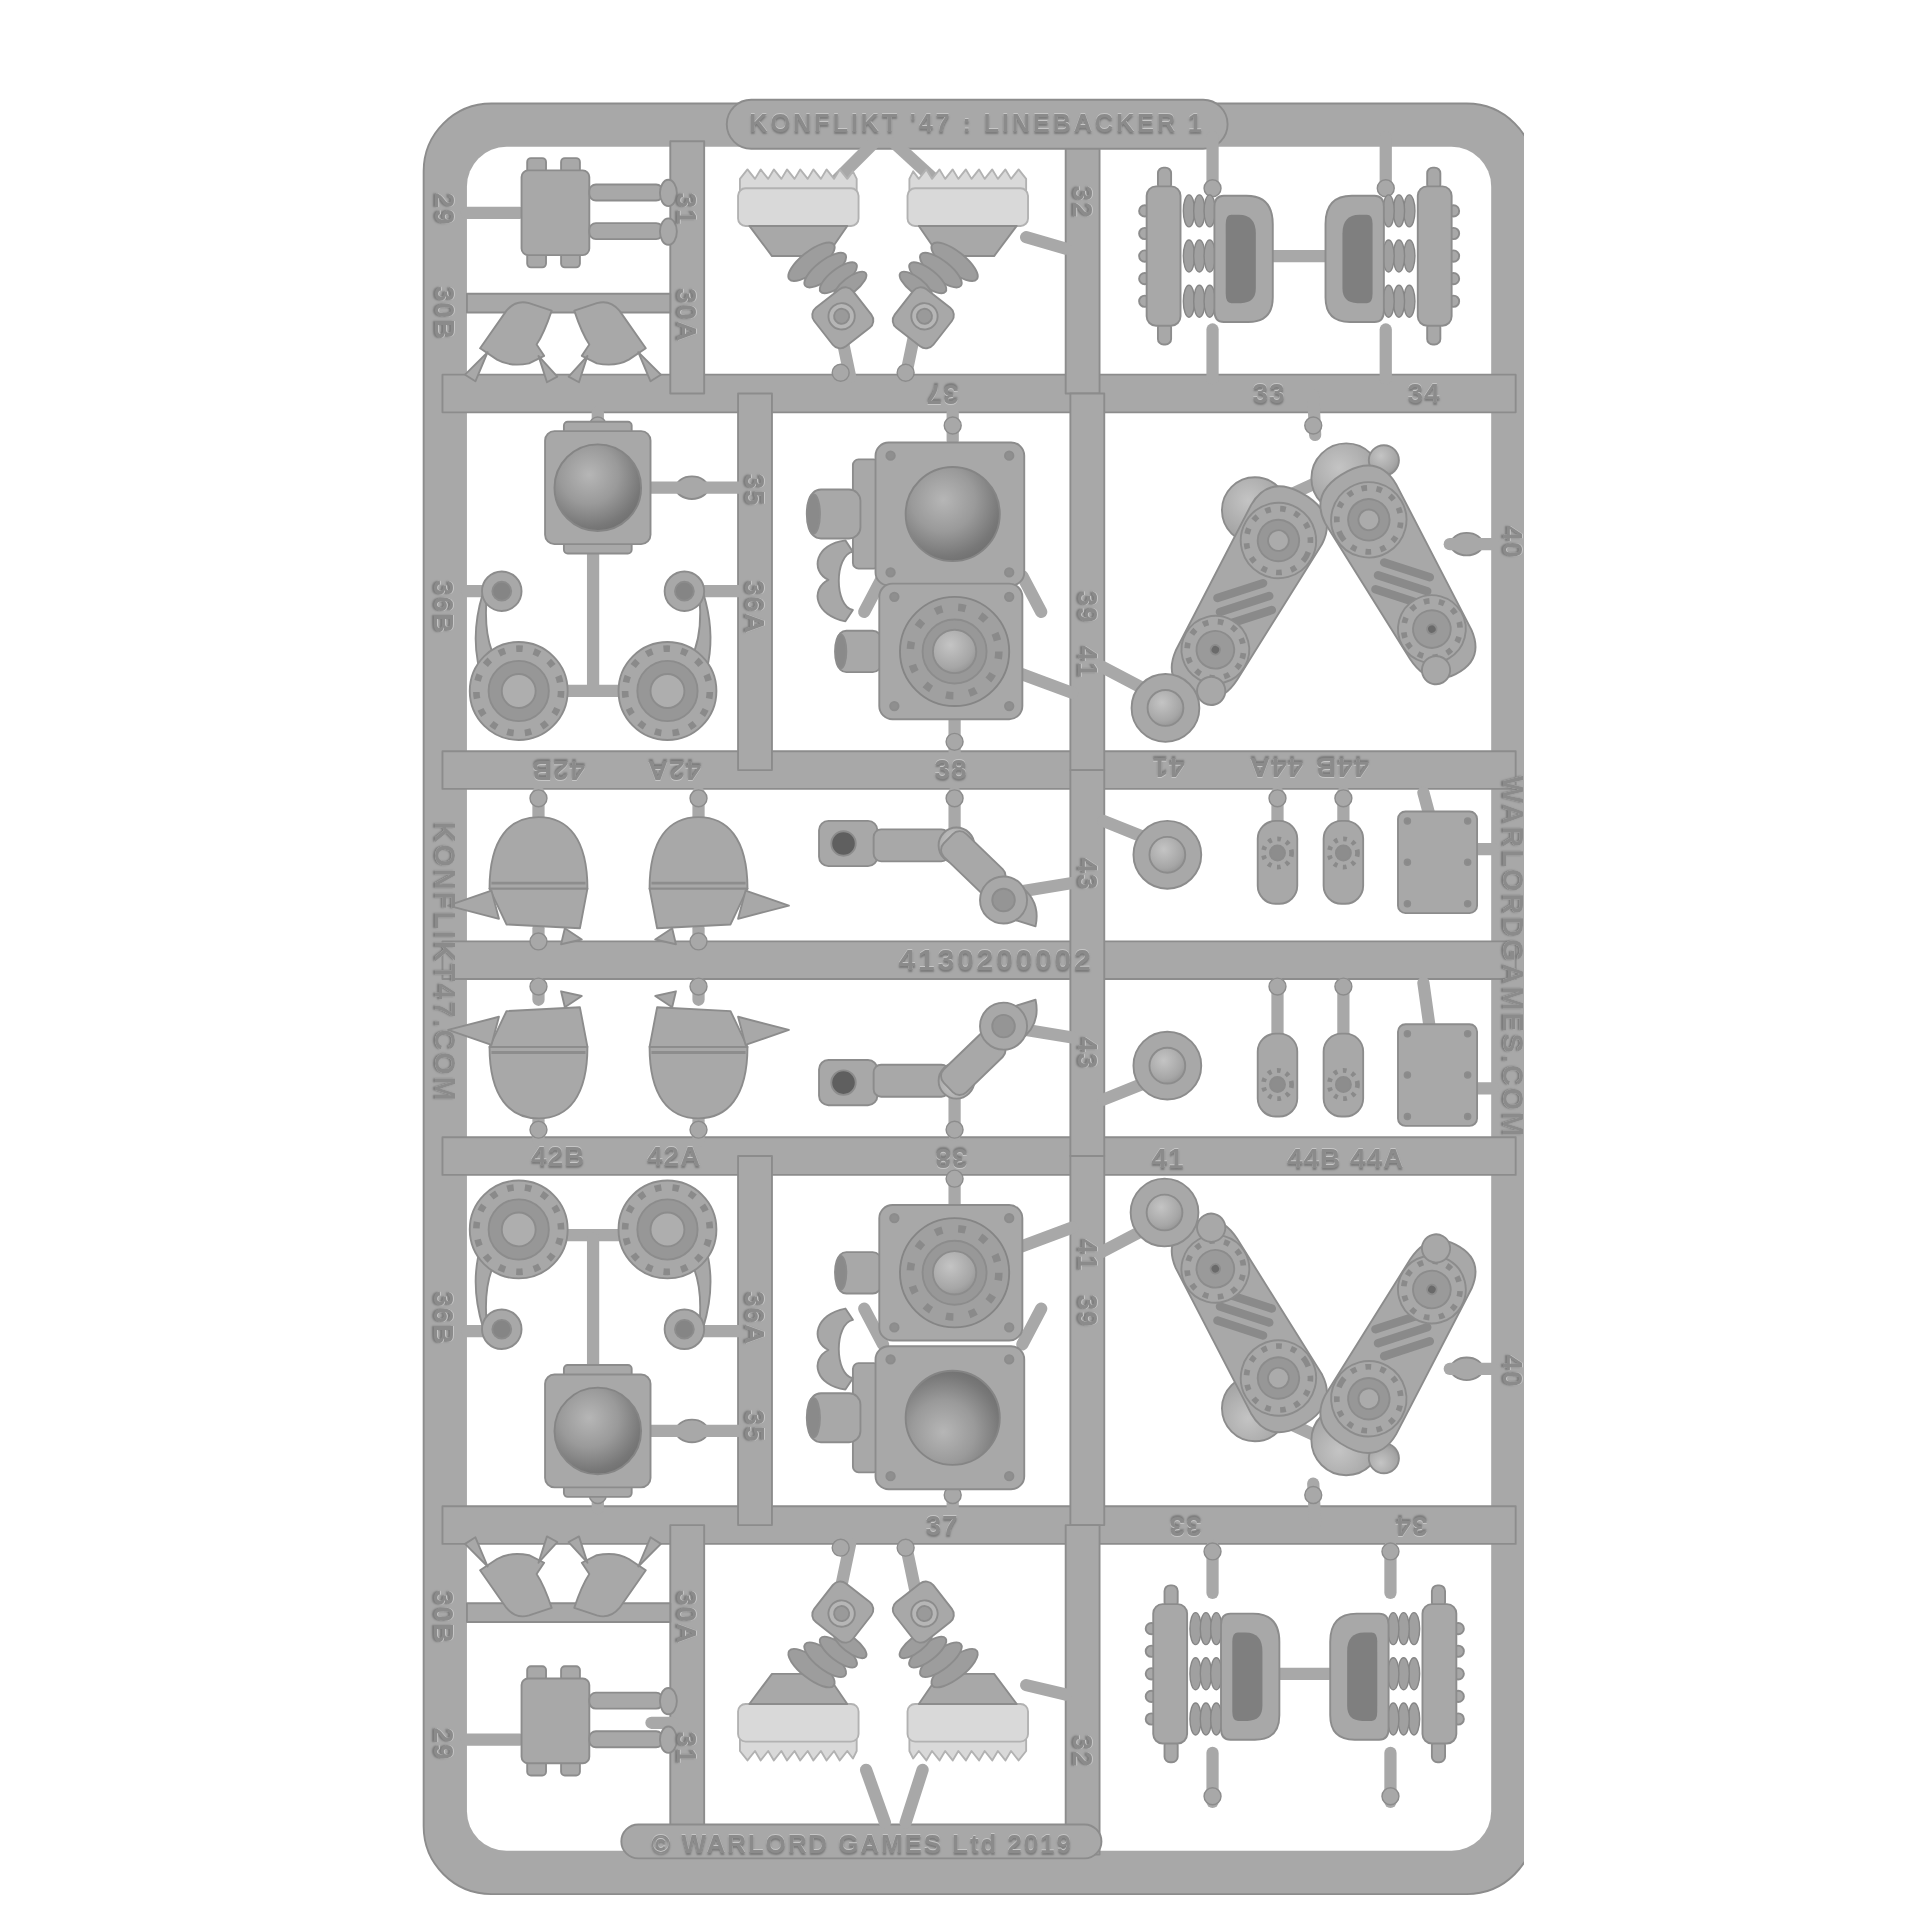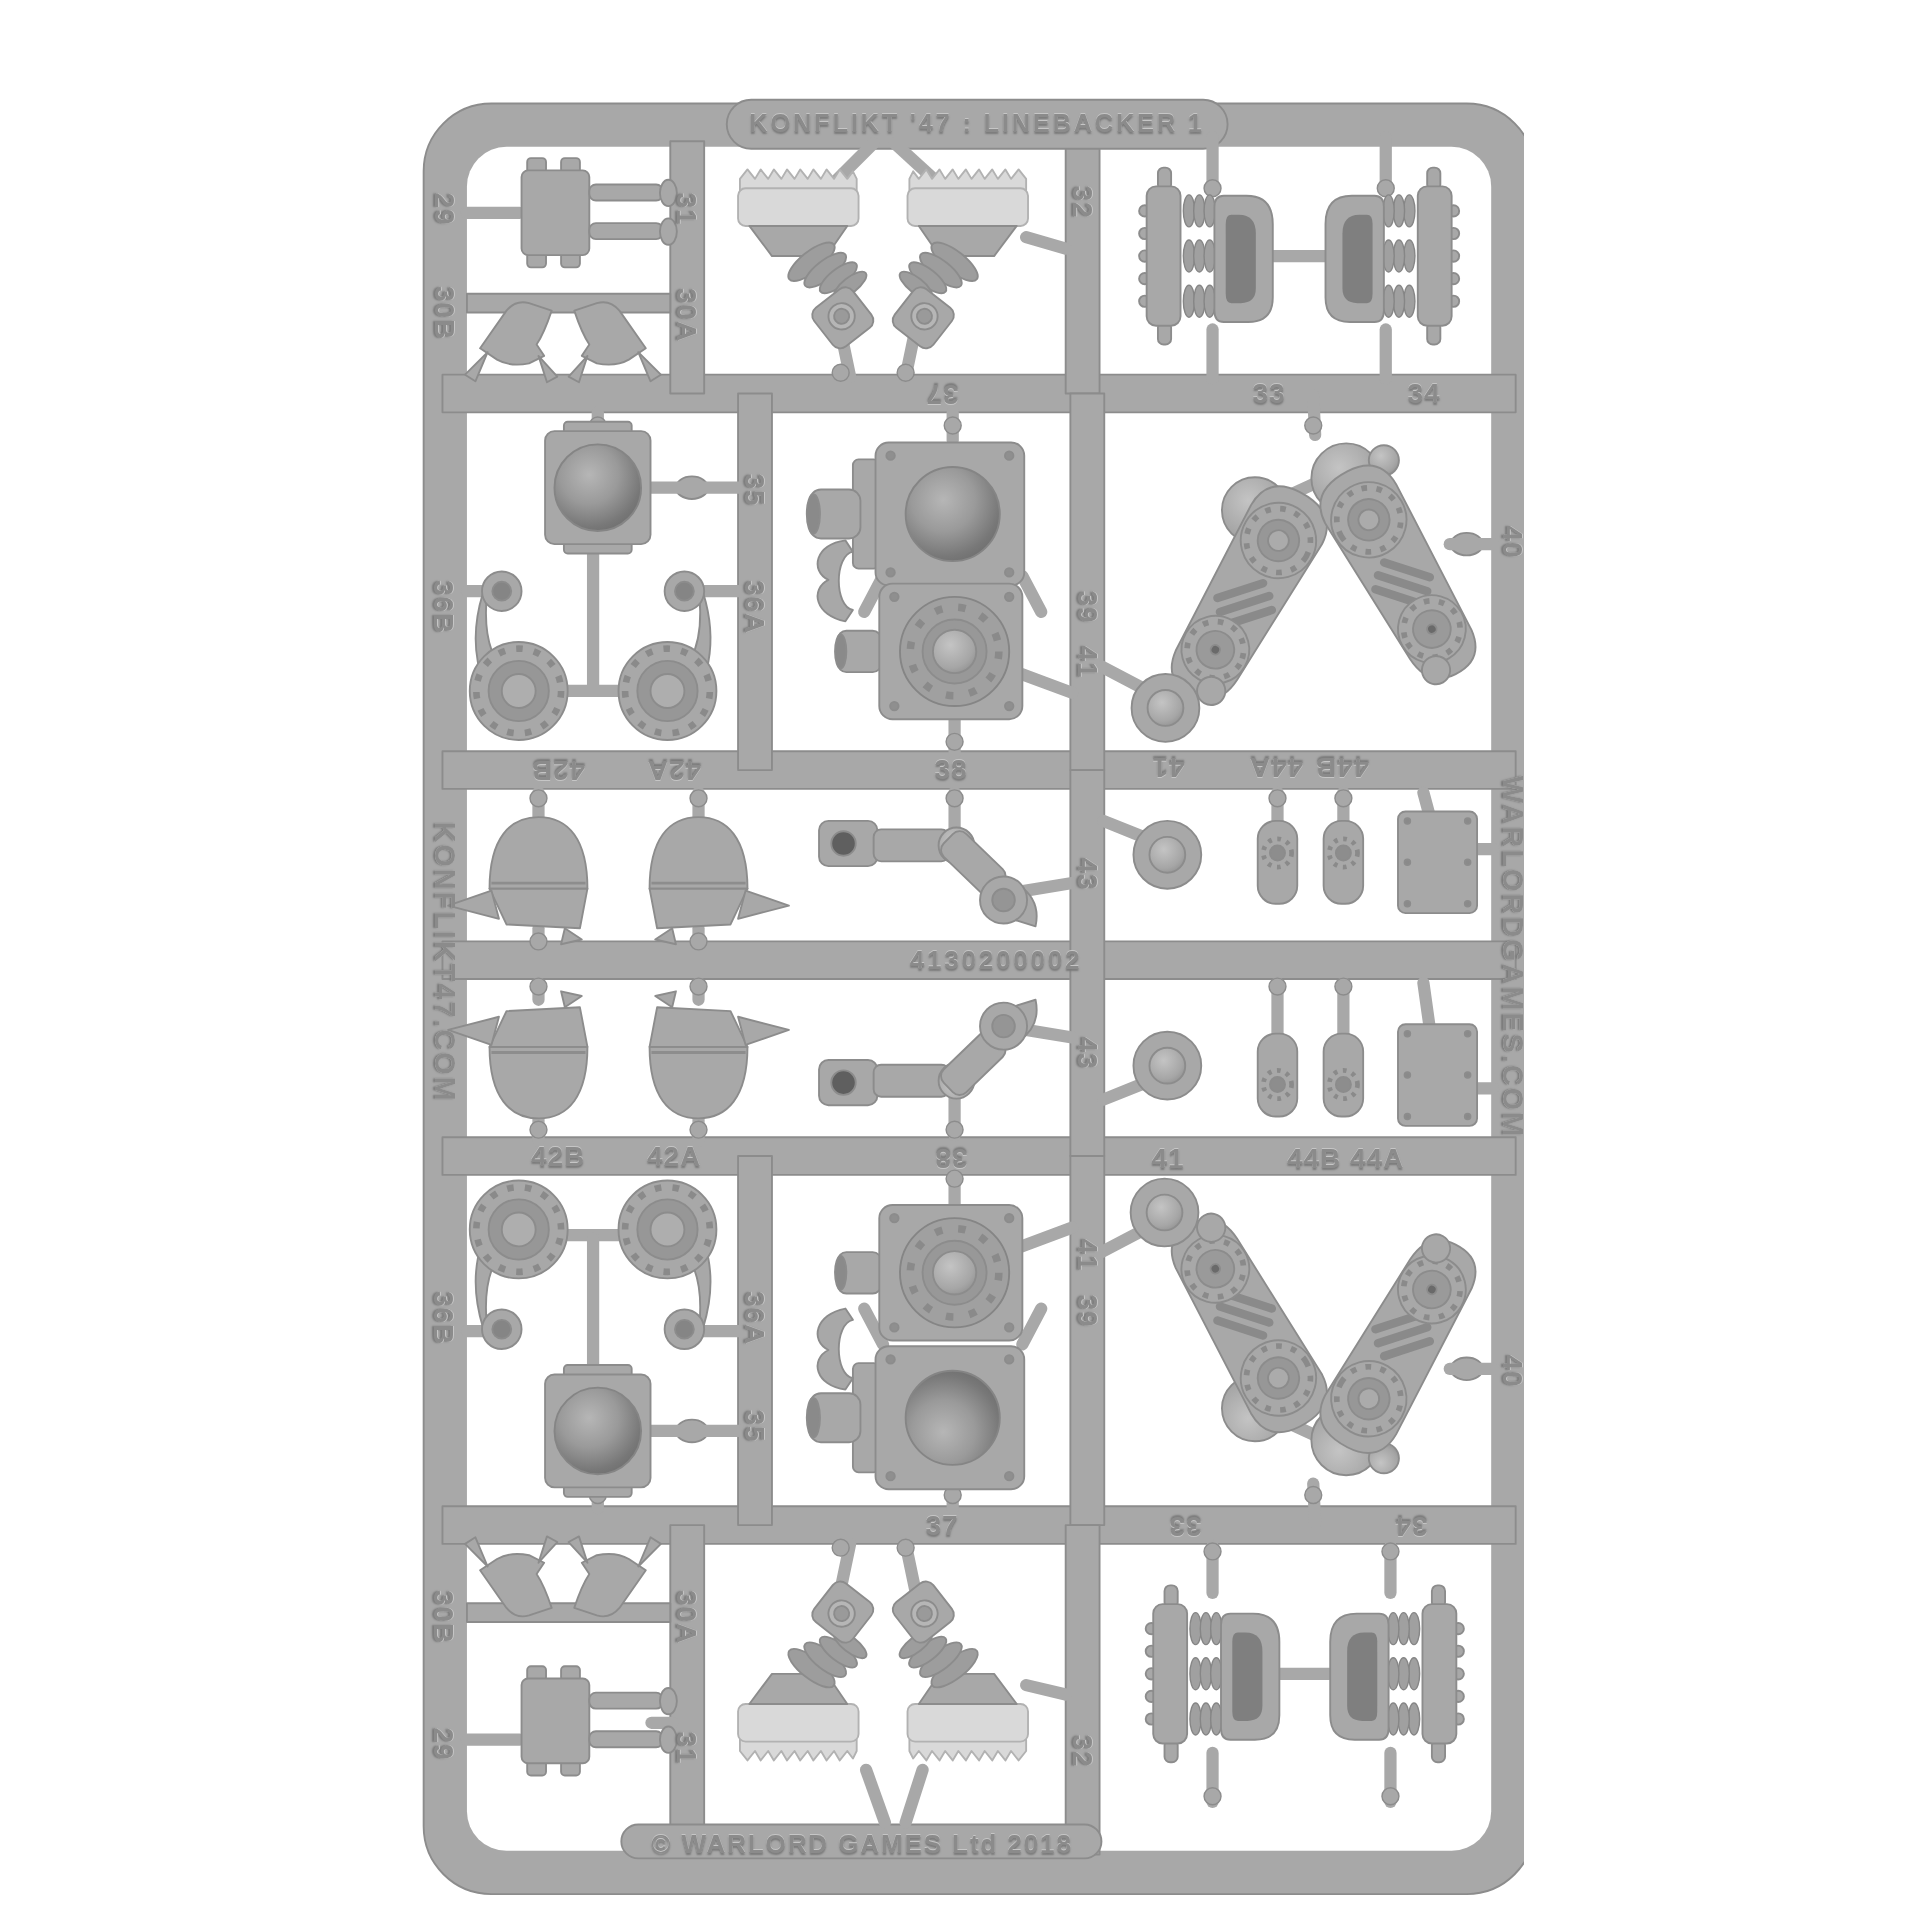--- a/index.html
+++ b/index.html
@@ -11,21 +11,21 @@
   svg .gate{fill:#a8a8a8;stroke:#8c8c8c;stroke-width:1.5;}
   svg .recess{fill:#7f7f7f;stroke:none;}
   svg .tread{fill:#d9d9d9;stroke:#b2b2b2;stroke-width:2;}
   .lbl{position:absolute;font-weight:bold;font-size:28px;color:#8b8b8b;letter-spacing:0.9px;
        white-space:nowrap;transform:translate(-50%,-50%);line-height:1;
        text-shadow:0 -0.9px 0 #c6c6c6, 0 1.9px 1.9px #7a7a7a;}
   .r90{transform:translate(-50%,-50%) rotate(90deg);}
   .r180{transform:translate(-50%,-50%) rotate(180deg);}
   .rail{font-size:29px;letter-spacing:1.9px;}
   .title-lbl{font-size:25.4px;letter-spacing:2.8px;}
-  .sku-lbl{font-size:26px;letter-spacing:2.8px;}
+  .sku-lbl{font-size:30px;letter-spacing:2.8px;}
   .copy-lbl{font-size:26px;letter-spacing:1.9px;}
 </style>
 </head>
 <body>
 
 <div id="canvas">
 
 <svg id="sprue-svg" width="1928" height="1928" viewBox="0 0 2048 2048">
   <defs>
     <radialGradient id="dish" cx="40%" cy="35%" r="75%">
@@ -421,21 +421,21 @@
     <use href="#g-pad" transform="translate(1357,916)"></use>
     <use href="#g-pad" transform="translate(1427,916)"></use>
     <use href="#g-pad" transform="translate(1357,1142) scale(1,-1)"></use>
     <use href="#g-pad" transform="translate(1427,1142) scale(1,-1)"></use>
     <use href="#g-plate" transform="translate(1527,916)"></use>
     <use href="#g-plate" transform="translate(1527,1142)"></use>
   </g>
 </svg>
 
 <div class="lbl title-lbl" style="left:977px;top:124px;">KONFLIKT '47 : LINEBACKER 1</div>
-<div class="lbl copy-lbl" style="left:862px;top:1844px;">© WARLORD GAMES Ltd 2018</div>
+<div class="lbl copy-lbl" style="left:862px;top:1844px;">© WARLORD GAMES Ltd 2019</div>
 <div class="lbl sku-lbl" style="left:996px;top:960px;">4130200002</div>
 <div class="lbl rail r90" style="left:444px;top:962px;">KONFLIKT47.COM</div>
 <div class="lbl rail r90" style="left:1512px;top:957px;">WARLORDGAMES.COM</div>
 
 <div class="lbl r90" style="left:444px;top:209px;">29</div>
 <div class="lbl r90" style="left:444px;top:313px;">30B</div>
 <div class="lbl r90" style="left:686px;top:209px;">31</div>
 <div class="lbl r90" style="left:686px;top:315px;">30A</div>
 <div class="lbl r90" style="left:1082px;top:202px;">32</div>
 <div class="lbl r180" style="left:942px;top:394px;">37</div>

